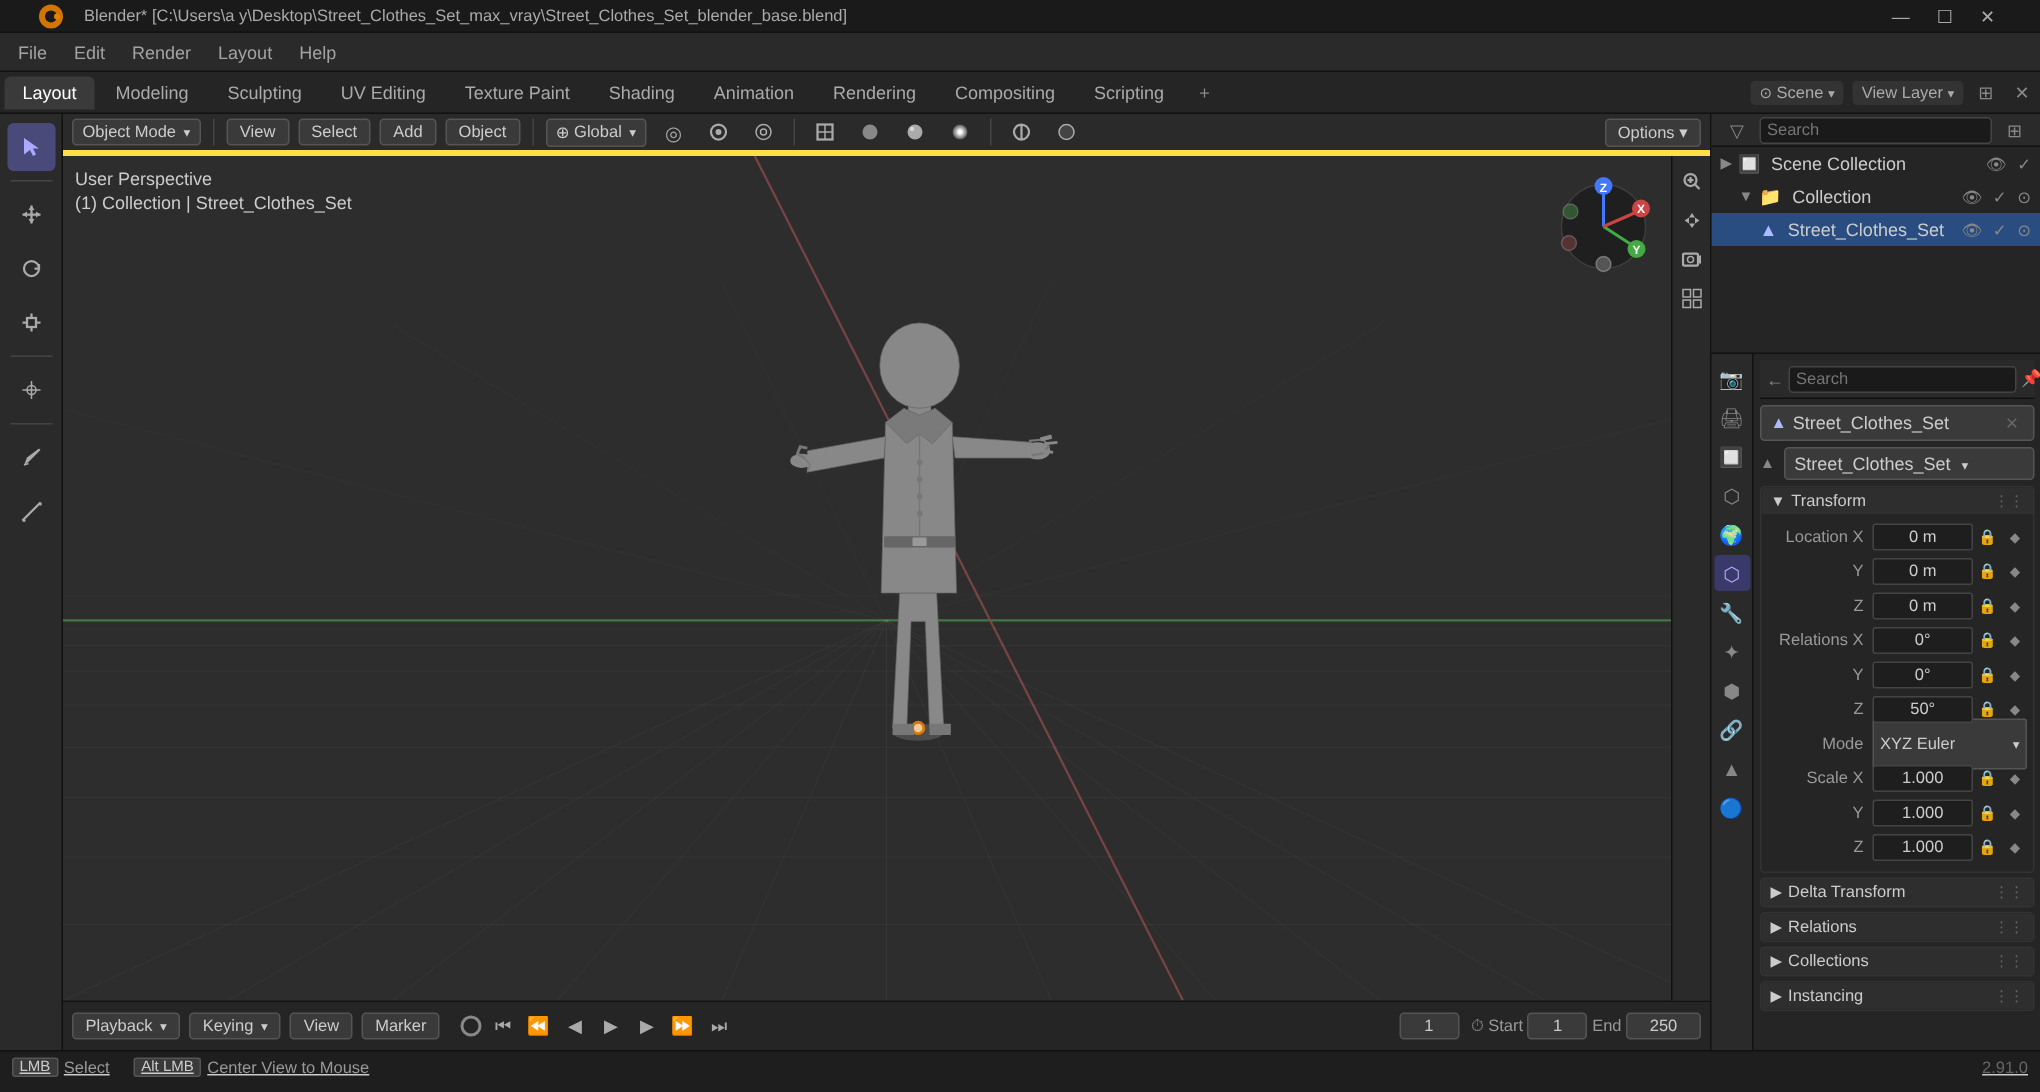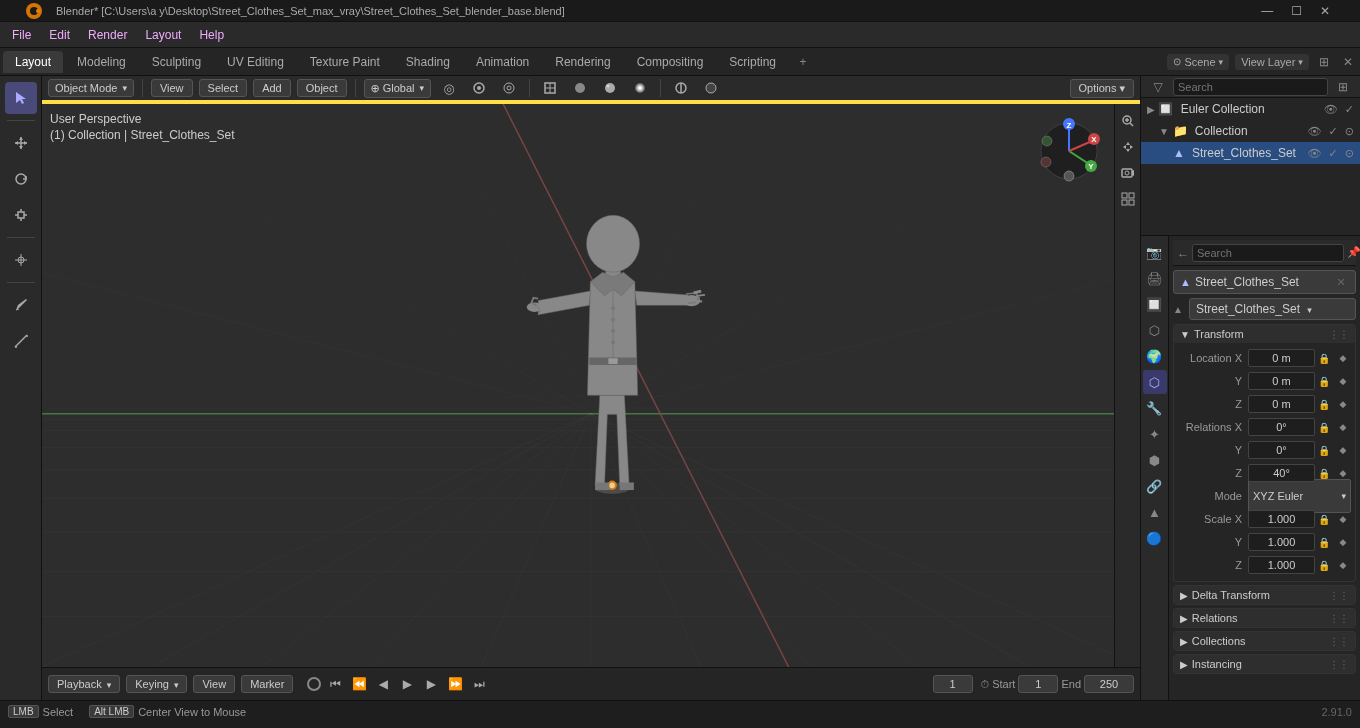--- a/index.html
+++ b/index.html
@@ -40,21 +40,21 @@
       background: #2a2a2a;
       display: flex;
       align-items: center;
       padding: 0 4px;
       gap: 2px;
       border-bottom: 1px solid #111;
     }
     .menu-item {
       padding: 2px 8px;
       font-size: 12px;
-      color: #f0abfc;
+      color: #a3a3a3;
       cursor: pointer;
       border-radius: 3px;
     }
 
     
     #workspace-tabs {
       height: 28px;
       background: #252525;
       display: flex;
       align-items: center;
@@ -434,20 +434,21 @@
 
     
     #statusbar {
       height: 22px;
       background: #1e1e1e;
       display: flex;
       align-items: center;
       padding: 0 8px;
       gap: 16px;
       border-top: 1px solid #111;
+      text-decoration: underline;
     }
     .sb-item {
       font-size: 11px;
       color: #999;
       display: flex;
       align-items: center;
       gap: 4px;
     }
     .sb-item .key {
       background: #3a3a3a;
@@ -935,21 +936,21 @@
     <div id="outliner">
       <div id="outliner-header">
         <div class="pt-icon">▽</div>
         <input class="outliner-search" placeholder="Search" readonly="" style="">
         <div class="pt-icon">⊞</div>
       </div>
 
       <div class="outliner-item">
         <span class="oi-triangle">▶</span>
         <span style="font-size:12px;margin-right:3px;">🔲</span>
-        <span>Euler Collection</span>
+        <span>Scene Collection</span>
         <span class="oi-eye">👁</span>
         <span style="color:#888;font-size:11px;margin-left:3px;">✓</span>
       </div>
 
       <div class="outliner-item" style="padding-left:18px;">
         <span class="oi-triangle">▼</span>
         <span style="font-size:12px;margin-right:3px;color:#88aaff;">📁</span>
         <span>Collection</span>
         <span class="oi-eye" style="margin-left:auto;">👁</span>
         <span style="color:#888;font-size:11px;margin-left:3px;">✓</span>
@@ -1048,21 +1049,21 @@
               <span class="prop-label">Y</span>
               <div class="prop-field-wrapper">
                 <div class="prop-field">0°</div>
                 <div class="prop-lock">🔒</div>
                 <div class="prop-lock" style="color:#888;font-size:9px;">◆</div>
               </div>
             </div>
             <div class="prop-row">
               <span class="prop-label">Z</span>
               <div class="prop-field-wrapper">
-                <div class="prop-field">40°</div>
+                <div class="prop-field">50°</div>
                 <div class="prop-lock">🔒</div>
                 <div class="prop-lock" style="color:#888;font-size:9px;">◆</div>
               </div>
             </div>
 
             <div class="mode-row">
               <span class="mode-label">Mode</span>
               <div class="mode-dropdown">
                 <span>XYZ Euler</span>
                 <span style="margin-left:auto;font-size:9px;">▾</span>

